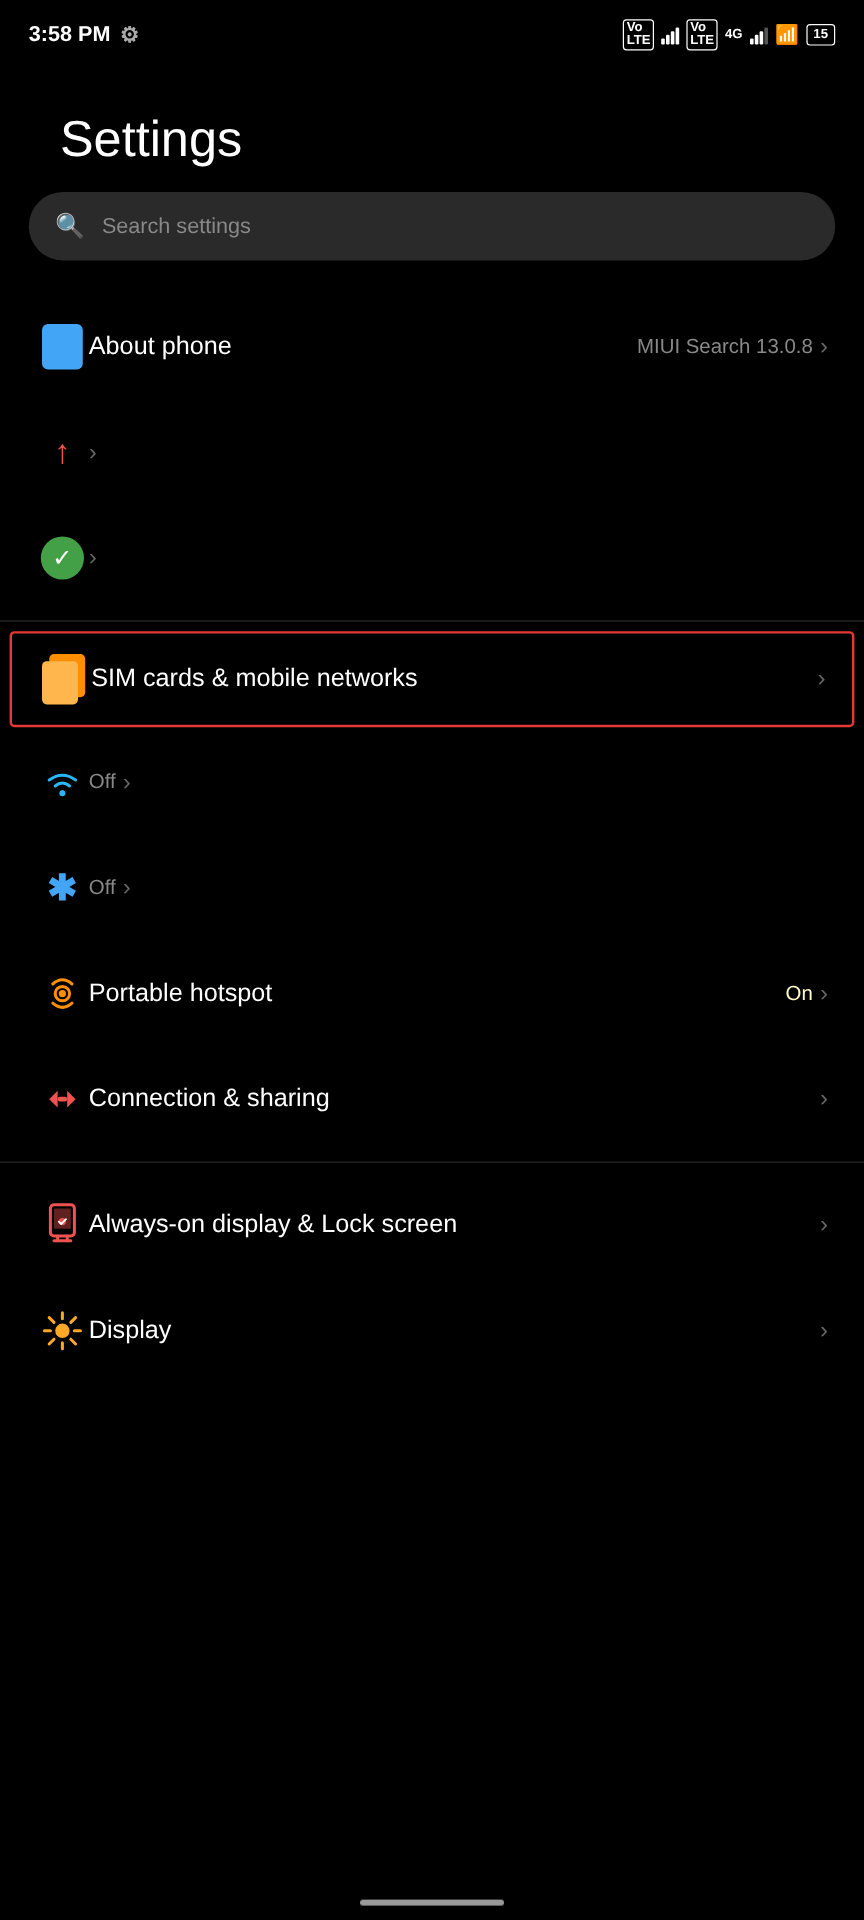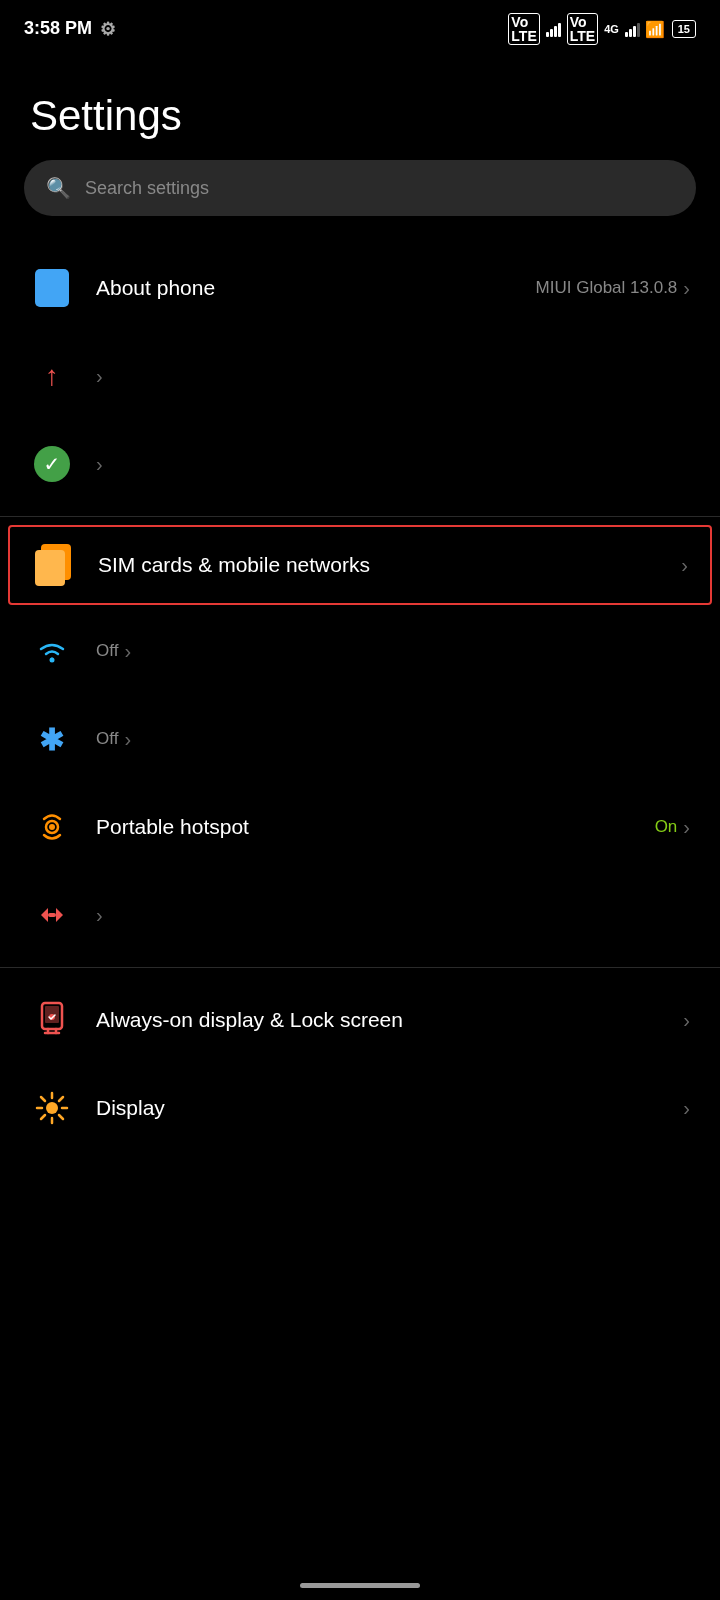--- a/index.html
+++ b/index.html
@@ -47,21 +47,21 @@
 
     .signal-bar {
       background: #fff;
       width: 3px;
       border-radius: 1px;
     }
 
     .volte-badge {
       border: 1.5px solid #fff;
       border-radius: 3px;
-      font-size: 14px;
+      font-size: 11px;
       padding: 1px 2px;
       line-height: 1;
       color: #fff;
       font-weight: 700;
     }
 
     .network-4g {
       font-size: 11px;
       font-weight: 700;
       color: #fff;
@@ -80,20 +80,21 @@
       color: #fff;
       position: relative;
     }
 
     
     .page-title {
       padding: 40px 30px 20px;
       font-size: 42px;
       font-weight: 400;
       color: #fff;
+      margin-left: 20px;
     }
 
     
     .search-bar {
       margin: 0 24px 28px;
       background: #2a2a2a;
       border-radius: 40px;
       display: flex;
       align-items: center;
       padding: 16px 22px;
@@ -117,21 +118,20 @@
       margin: 8px 0;
     }
 
     
     .settings-item {
       display: flex;
       align-items: center;
       padding: 22px 30px;
       cursor: pointer;
       position: relative;
-      gap: 22px;
     }
 
     .settings-item.highlighted {
       border: 2.5px solid #e53935;
       border-radius: 4px;
       margin: 2px 8px;
       padding: 16px 22px;
     }
 
     .item-icon {
@@ -288,21 +288,21 @@
 <div>
 
   <div class="settings-item">
     <div class="item-icon">
       <div class="icon-phone"></div>
     </div>
     <div class="item-content">
       <span class="item-label">About phone</span>
     </div>
     <div class="item-right">
-      <span style="color:#888;font-size:17px;">MIUI Global 13.0.8</span>
+      <span style="color:#888;font-size:17px;">MIUI Search 13.0.8</span>
       <span class="chevron">›</span>
     </div>
   </div>
 
   <div class="settings-item">
     <div class="item-icon icon-update">↑</div>
     <div class="item-right">
       <span class="chevron">›</span>
     </div>
   </div>
@@ -362,32 +362,35 @@
         <circle cx="18" cy="18" r="6" fill="none" stroke="#FF8F00" stroke-width="2.5"></circle>
         <path d="M10 10 Q18 3 26 10" stroke="#FF8F00" stroke-width="2.5" fill="none" stroke-linecap="round"></path>
         <path d="M10 26 Q18 33 26 26" stroke="#FF8F00" stroke-width="2.5" fill="none" stroke-linecap="round"></path>
         <circle cx="18" cy="18" r="3" fill="#FF8F00"></circle>
       </svg>
     </div>
     <div class="item-content">
       <span class="item-label">Portable hotspot</span>
     </div>
     <div class="item-right">
-      <span style="color:#84cc16;font-size:17px;text-align:right;">On</span>
+      <span style="color:#fef9c3;font-size:17px;text-align:right;">On</span>
       <span class="chevron">›</span>
     </div>
   </div>
 
   <div class="settings-item">
     <div class="item-icon">
       <svg width="38" height="38" viewBox="0 0 38 38">
         <path d="M8 19 L15 12 L15 26 Z" fill="#ef5350"></path>
         <path d="M30 19 L23 12 L23 26 Z" fill="#ef5350"></path>
         <rect x="15" y="17" width="8" height="4" fill="#ef5350" rx="2"></rect>
       </svg>
+    </div>
+    <div class="item-content">
+      <span class="item-label">Connection &amp; sharing</span>
     </div>
     <div class="item-right">
       <span class="chevron">›</span>
     </div>
   </div>
 
   <div class="divider"></div>
 
   <div class="settings-item">
     <div class="item-icon">

